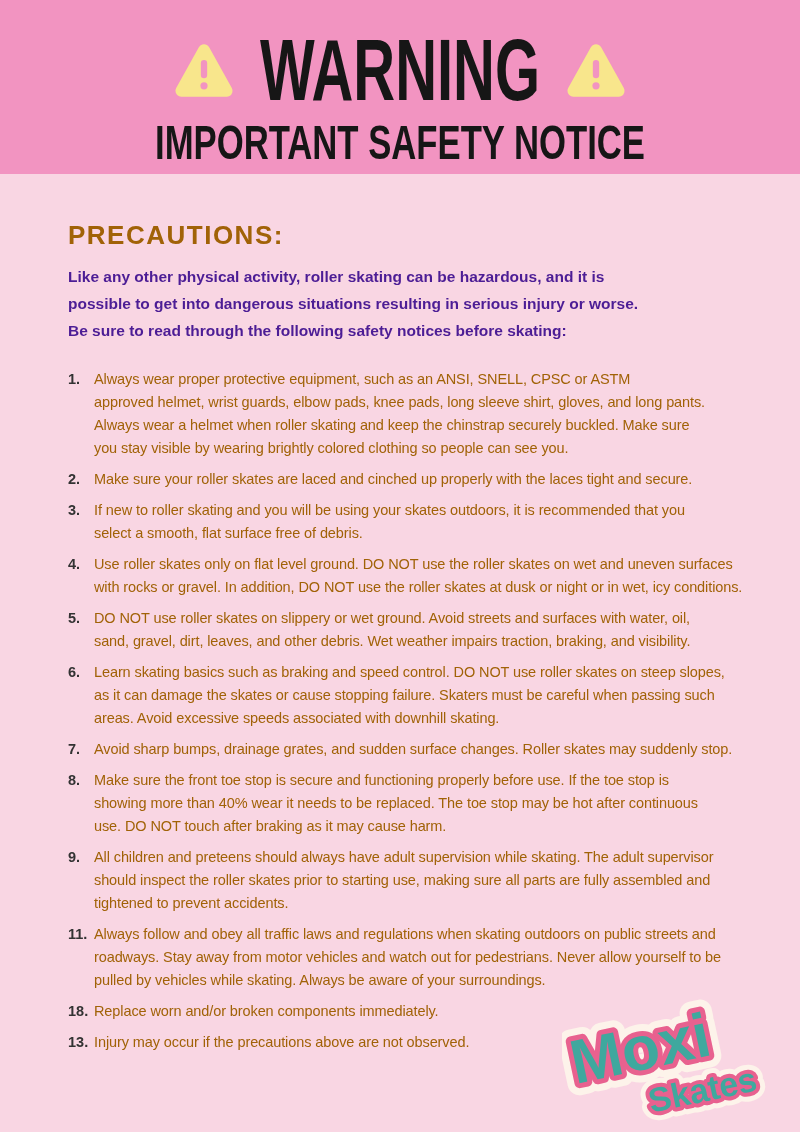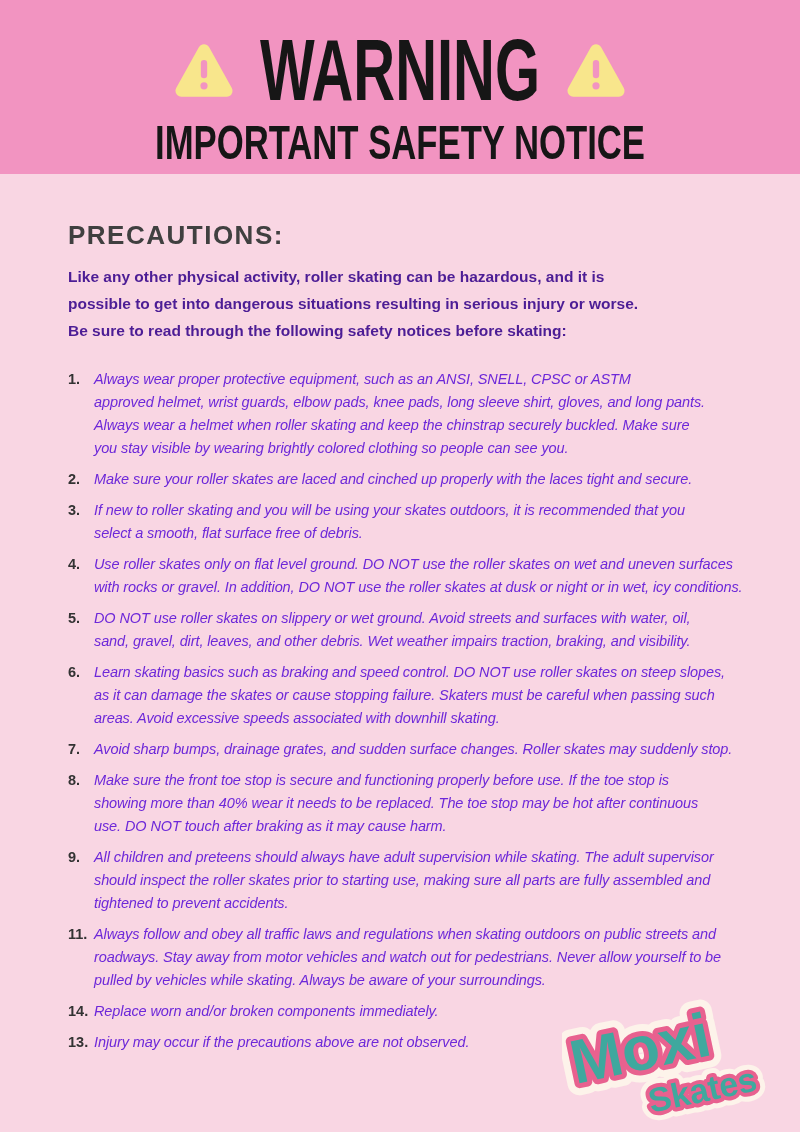--- a/index.html
+++ b/index.html
@@ -34,21 +34,21 @@
     fill: #161616;
   }
   .subtitle-wrap { margin-top: 2px; }
   .main {
     padding: 46px 14px 0 68px;
   }
   .precautions-heading {
     font-size: 26px;
     font-weight: bold;
     letter-spacing: 1.5px;
-    color: #404040;
+    color: #a16207;
   }
   .intro {
     margin-top: 12px;
     font-size: 15.5px;
     font-weight: bold;
     line-height: 27px;
     color: #4c1d95;
     white-space: pre-line;
   }
   .list {
@@ -62,23 +62,22 @@
     line-height: 23px;
   }
   .item-number {
     flex: 0 0 26px;
     font-weight: bold;
     color: #333333;
   }
   .item-text {
     flex: 1;
     white-space: pre-line;
-    color: #6d28d9;
+    color: #a16207;
     letter-spacing: -0.1px;
-    font-style: italic;
   }
   .logo {
     position: absolute;
     right: 6px;
     bottom: -2px;
   }
   .logo text {
     font-family: "Liberation Sans", sans-serif;
     font-weight: bold;
   }
@@ -166,21 +165,21 @@
 should inspect the roller skates prior to starting use, making sure all parts are fully assembled and
 tightened to prevent accidents.</span>
       </li>
       <li>
         <span class="item-number">11.</span>
         <span class="item-text">Always follow and obey all traffic laws and regulations when skating outdoors on public streets and
 roadways. Stay away from motor vehicles and watch out for pedestrians. Never allow yourself to be
 pulled by vehicles while skating. Always be aware of your surroundings.</span>
       </li>
       <li>
-        <span class="item-number">14.</span>
+        <span class="item-number">18.</span>
         <span class="item-text">Replace worn and/or broken components immediately.</span>
       </li>
       <li>
         <span class="item-number">13.</span>
         <span class="item-text">Injury may occur if the precautions above are not observed.</span>
       </li>
     </ol>
   </div>
 
   <div class="logo">

